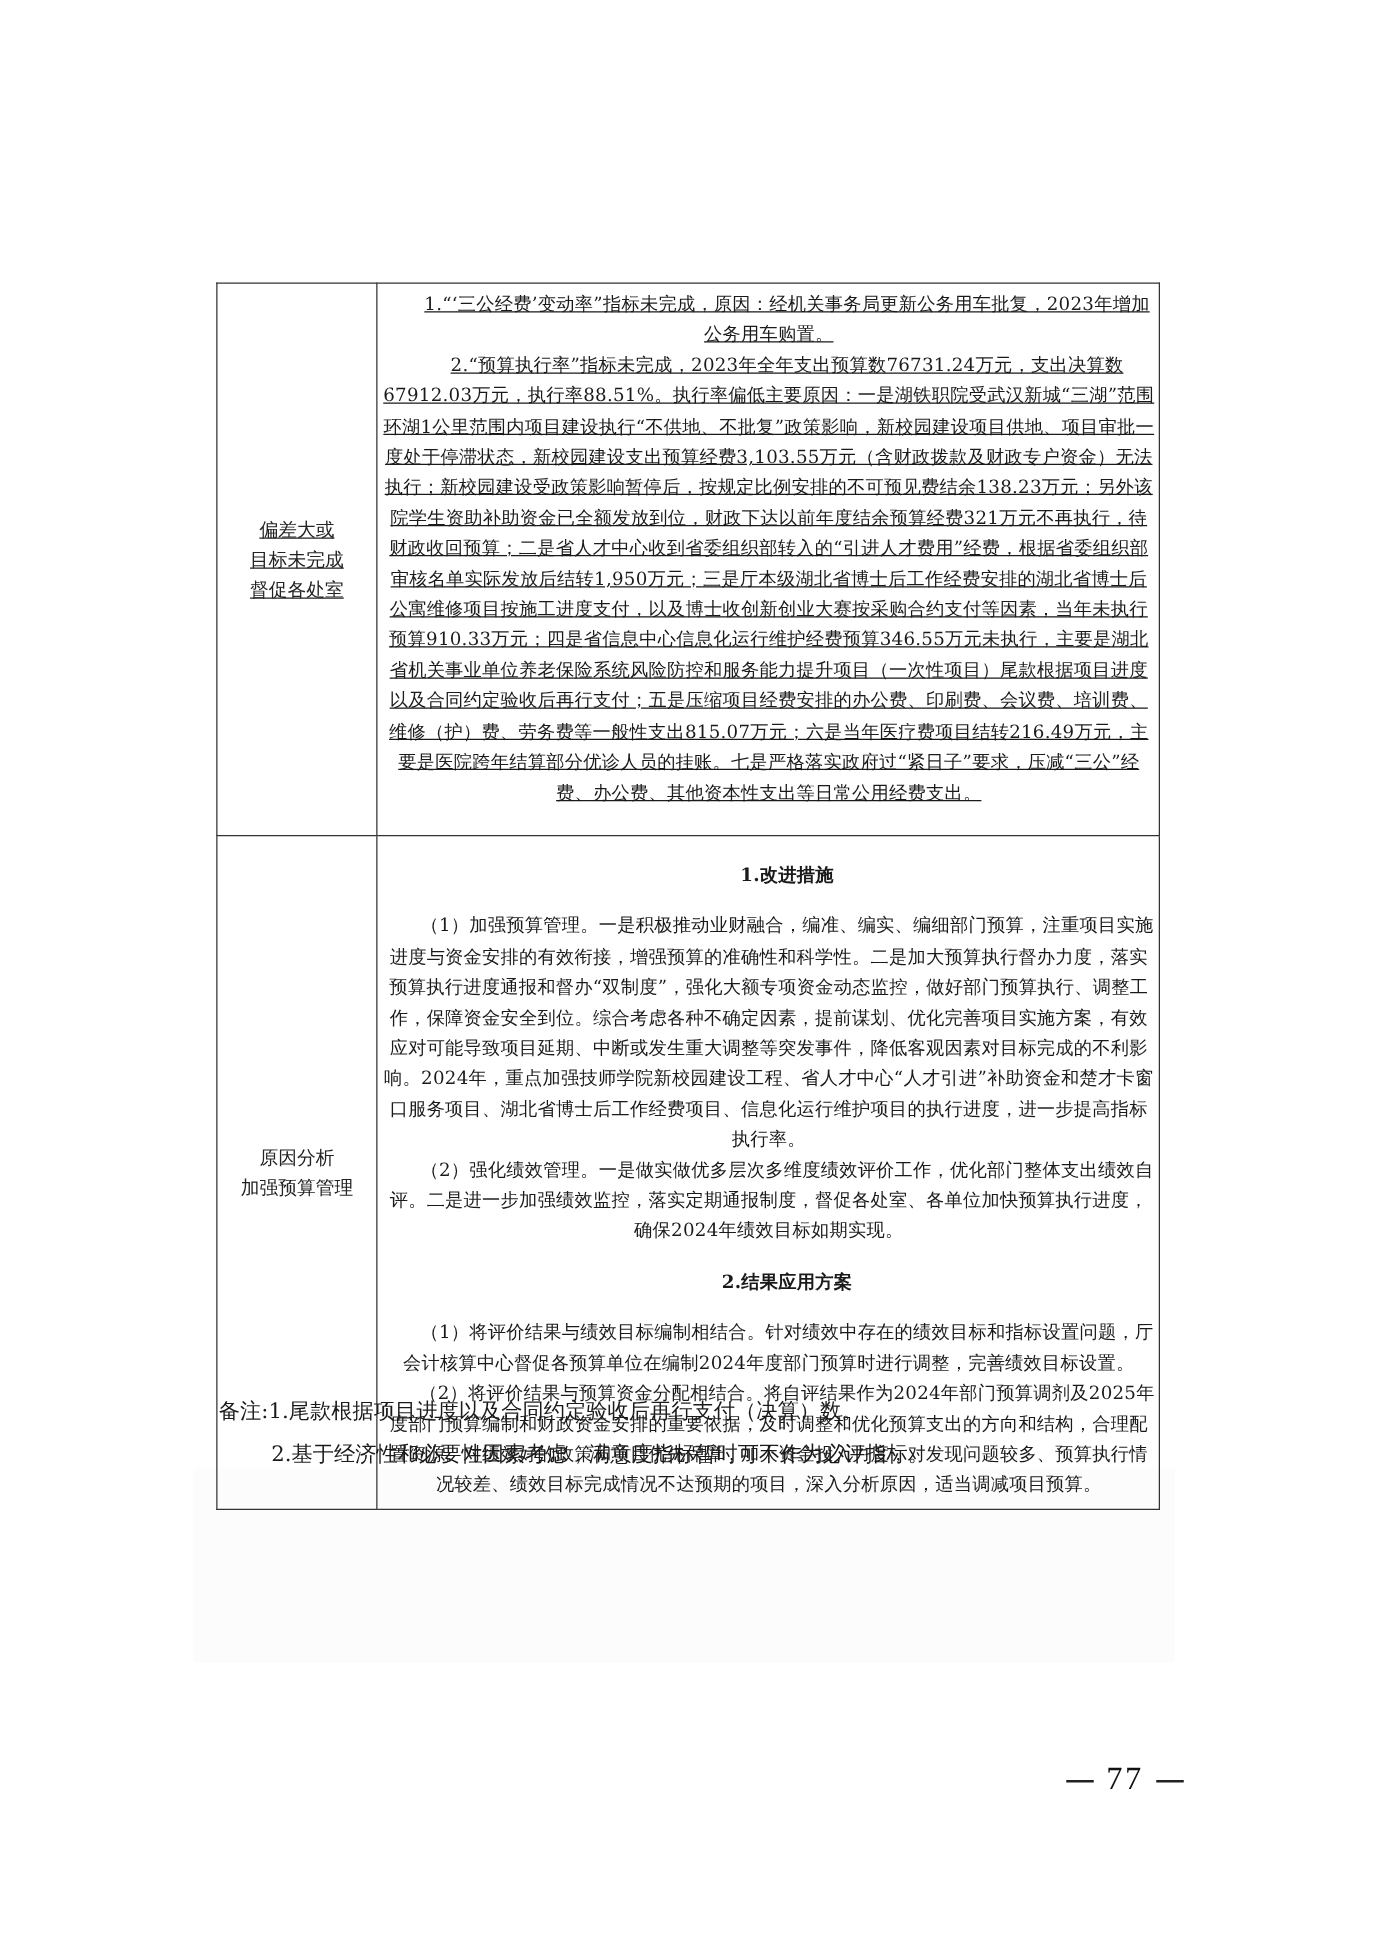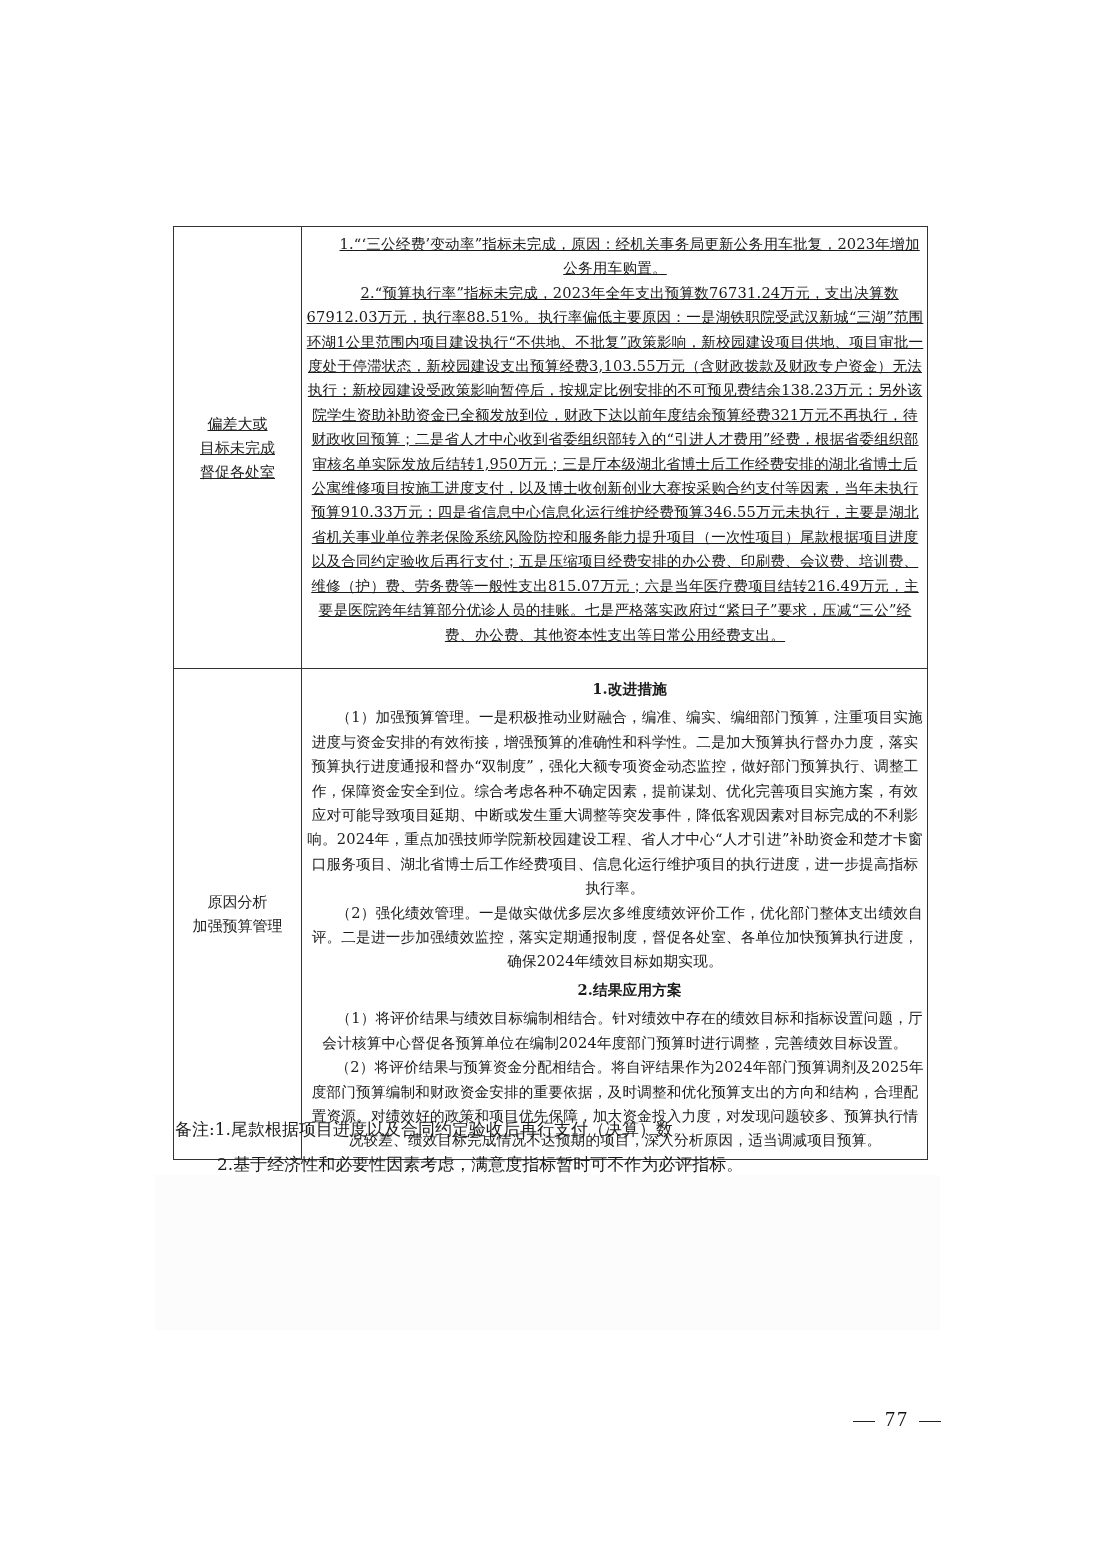--- a/index.html
+++ b/index.html
@@ -23,32 +23,32 @@
     width: 127px; vertical-align: middle !important; text-align: center;
     font-size: 15px; line-height: 24px; color: #222;
   }
   td.label-cell span { display: block; }
   td.content-cell {
     padding: 4px 3px 6px 4px !important;
     font-size: 14.6px; line-height: 24.4px; text-align: justify;
     letter-spacing: 0.2px;
   }
   .para { text-indent: 2em; margin: 0; }
-  .heading { text-indent: 2em; margin: 4px; font-weight: bold; }
+  .heading { text-indent: 2em; margin: 16px; font-weight: bold; }
   #row1 td { height: 430px; text-decoration: underline; }
   #row1 td.content-cell { vertical-align: top; padding-top: 5px !important; }
   #row2 td { height: 454px; }
   .notes {
     position: absolute; left: 175px; top: 1114px; width: 760px;
     font-size: 17px; line-height: 30px; color: #1a1a1a;
   }
   .notes p { margin: 0; }
   .notes .n2 { text-indent: 42px; margin-top: 5px; }
   .page-num {
-    position: absolute; left: 843px; top: 1408px; font-size: 20px;
+    position: absolute; left: 843px; top: 1408px; font-size: 26px;
     font-family: "Liberation Serif", serif; color: #111; letter-spacing: 2px;
   }
   .page-num .dash { display: inline-block; width: 22px; height: 1.5px; background: #222; vertical-align: middle; margin: 0 10px; }
 </style>
 </head>
 <body>
 
 <div class="faint-box"></div>
 
 <table class="eval">

